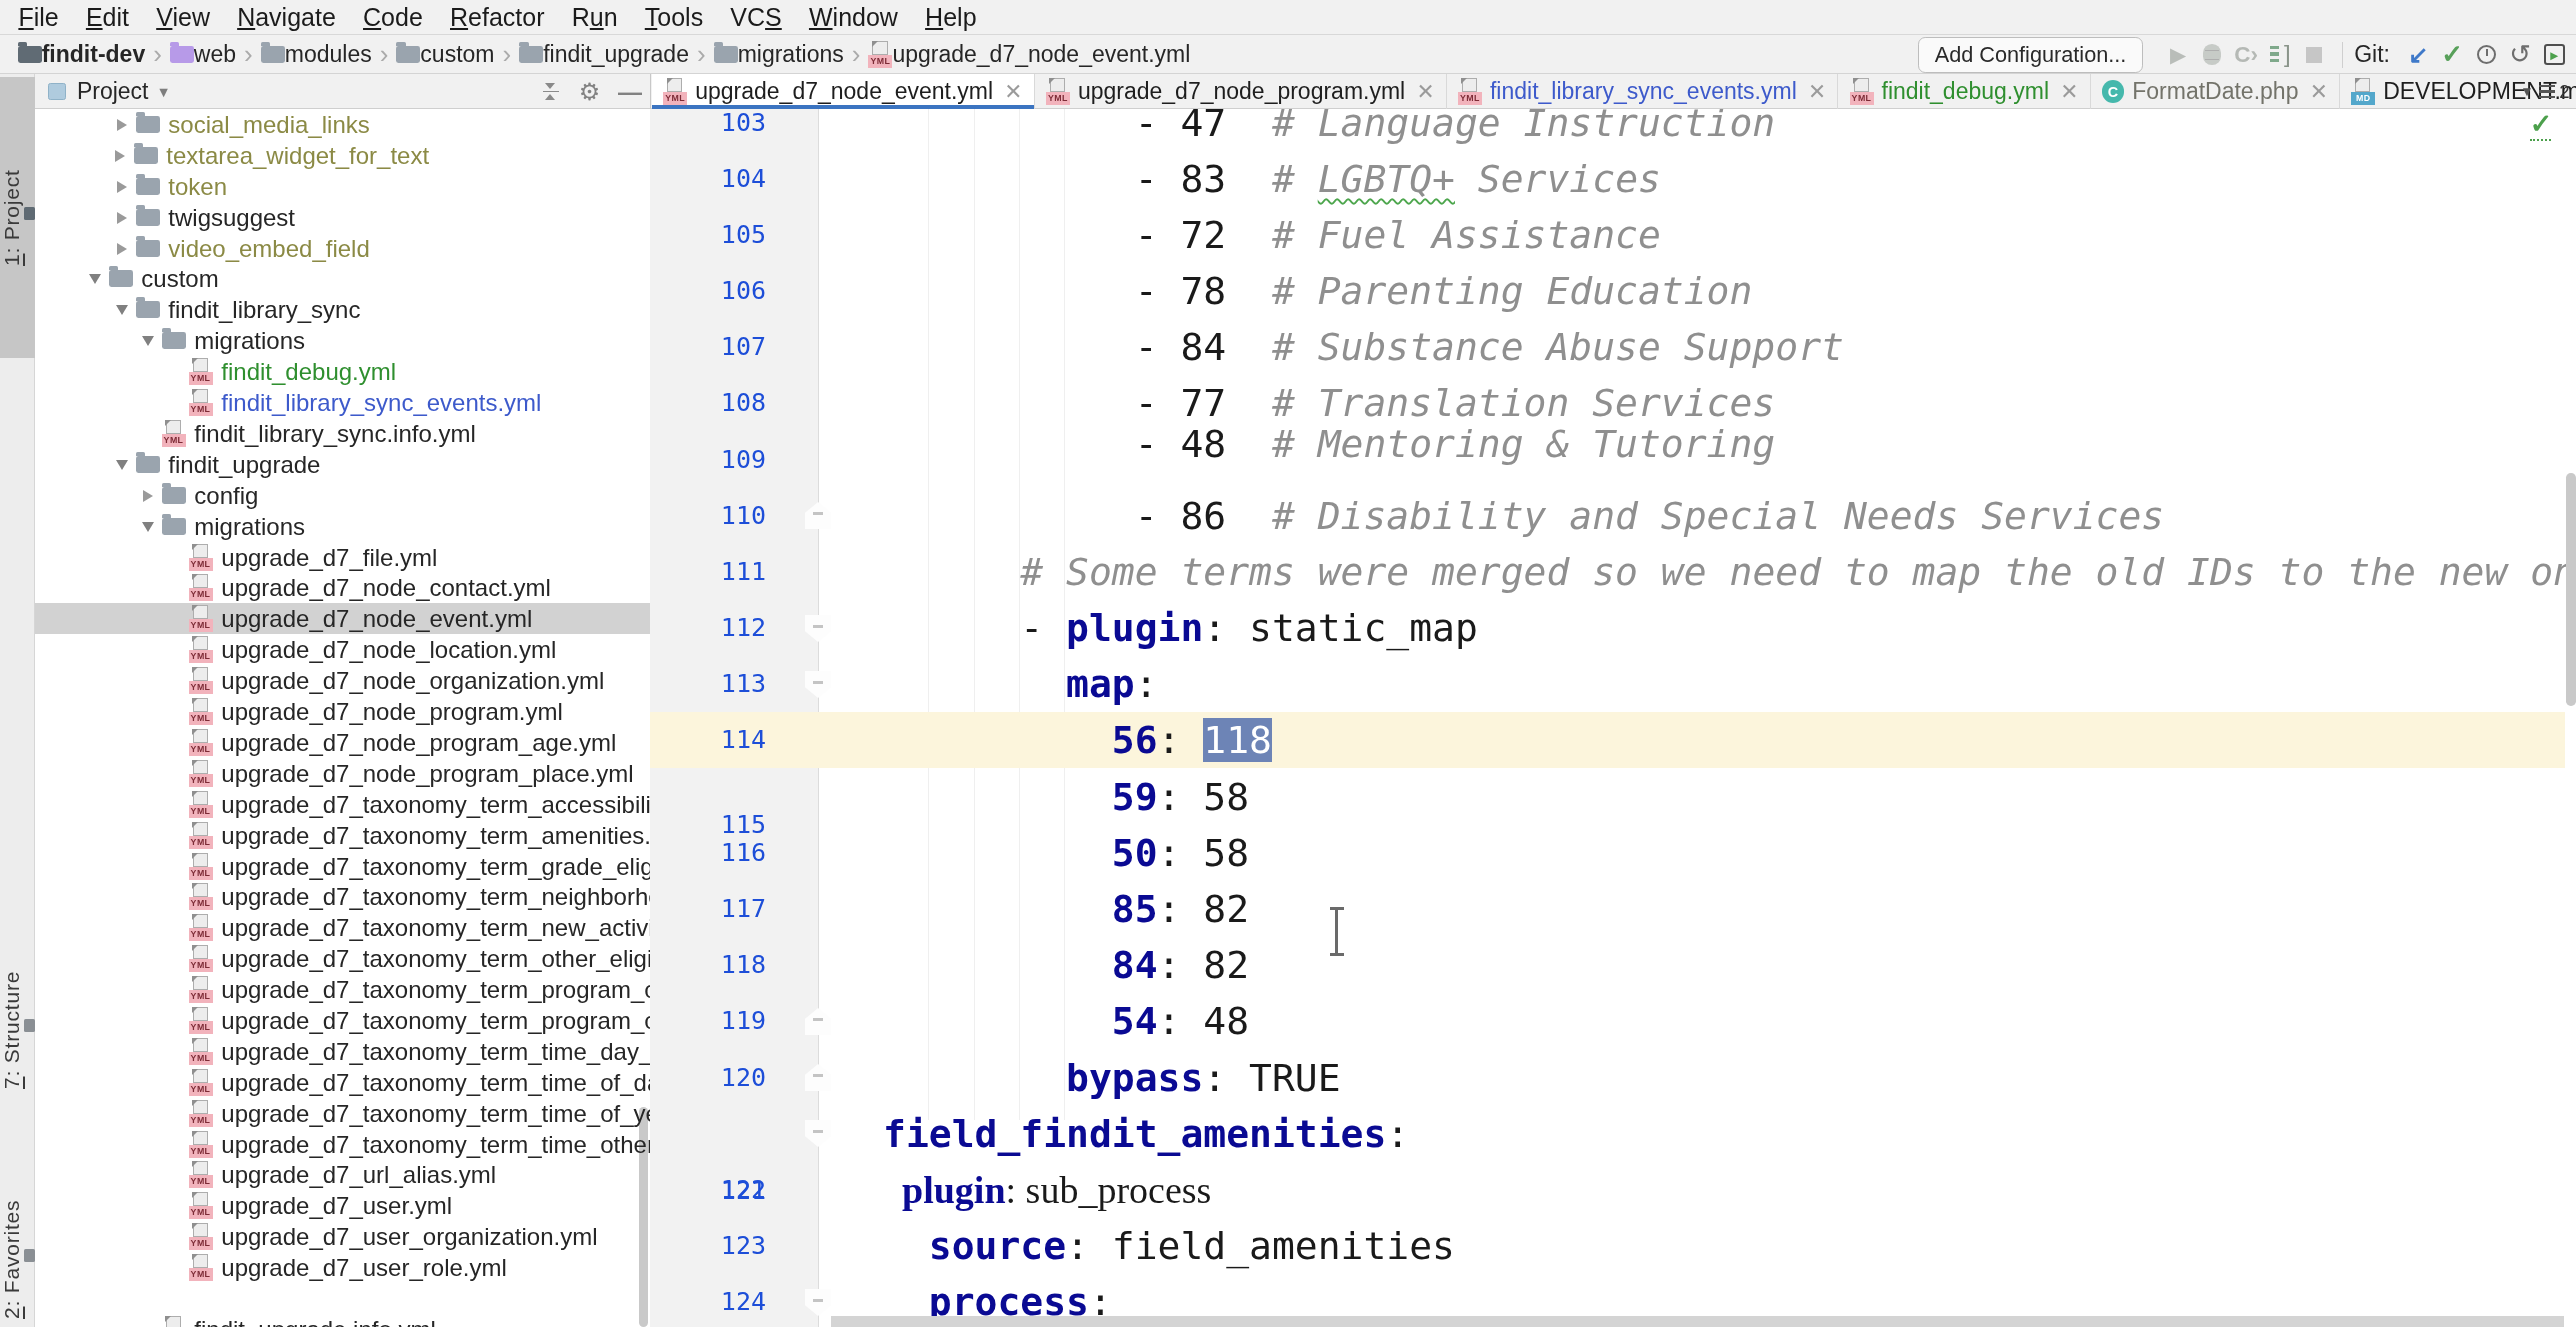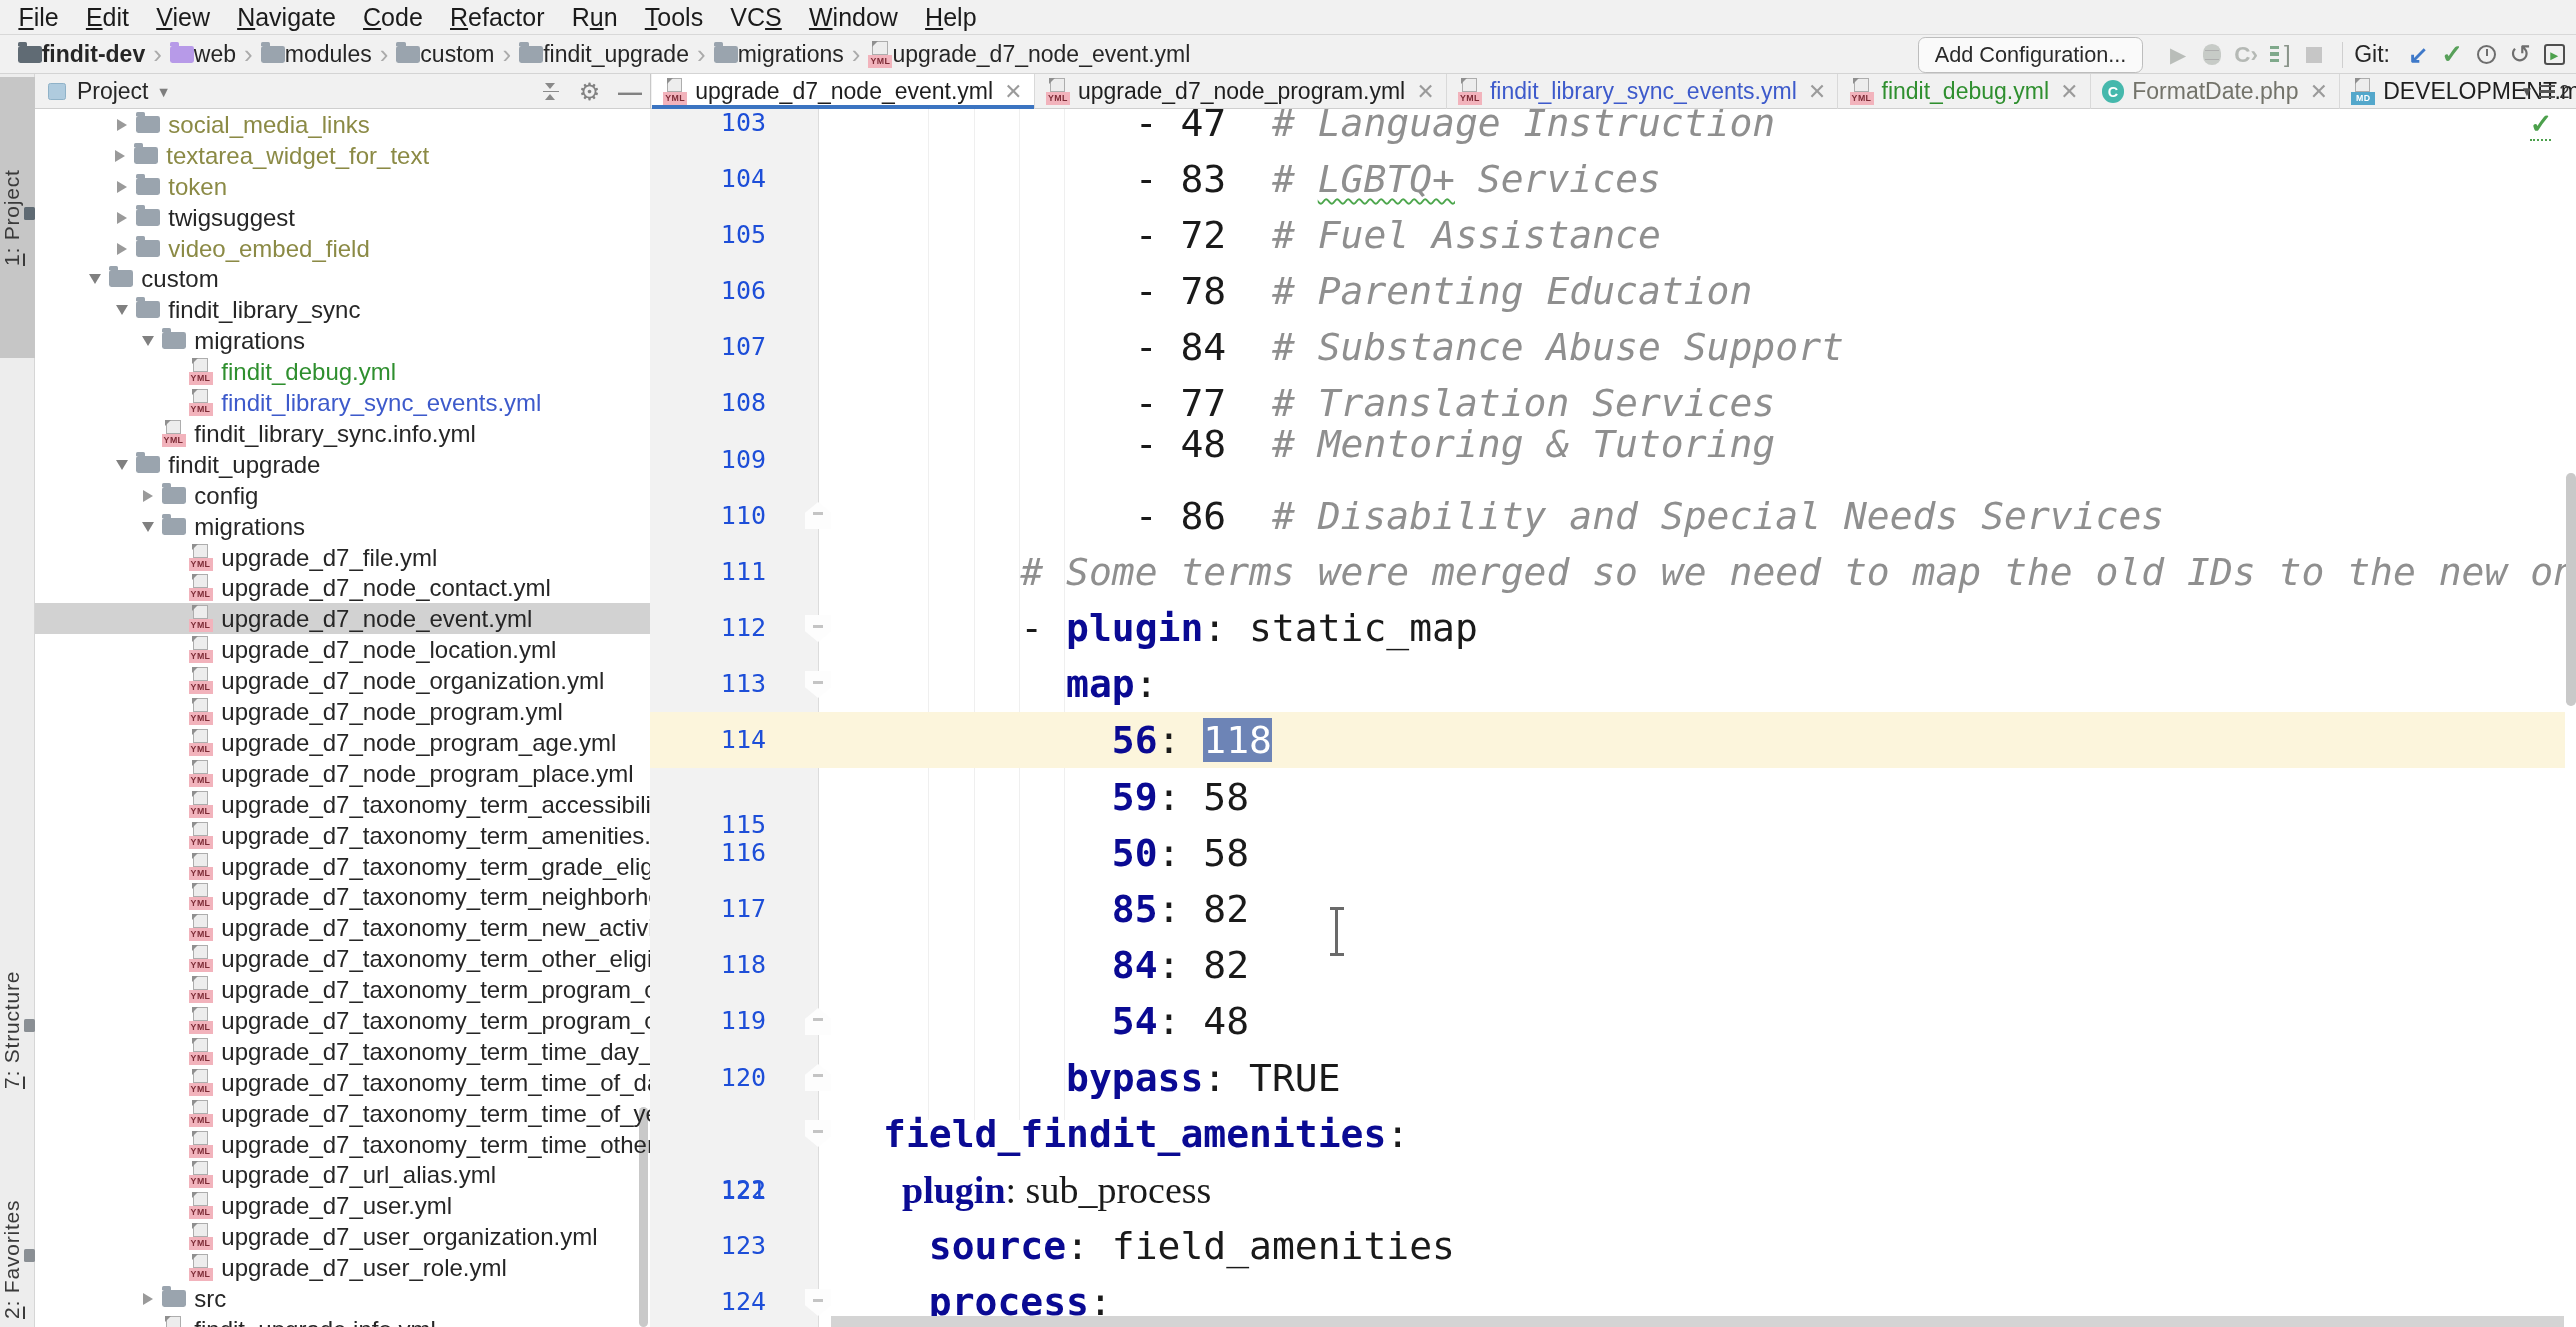--- a/index.html
+++ b/index.html
@@ -633,27 +633,20 @@
         </span>
       <span class="tlabel">upgrade_d7_user_organization.yml</span>
     </div>
       <div class="trow" style="top: 1143px; padding-left: 127px;">
       <span class="slot arrow-slot"></span>
       <span class="icon-yml">
           <span class="pg"></span>
           <span class="bdg">YML</span>
         </span>
       <span class="tlabel">upgrade_d7_user_role.yml</span>
-    </div>
-      <div class="trow" style="top: 1174px; padding-left: 100px;">
-      <span class="slot arrow-slot">
-          <span class="tri-right"></span>
-        </span>
-      <span class="icon-folder"></span>
-      <span class="tlabel">src</span>
     </div>
       <div class="trow" style="top: 1205px; padding-left: 100px;">
       <span class="slot arrow-slot"></span>
       <span class="icon-yml">
           <span class="pg"></span>
         </span>
       <span class="tlabel">findit_upgrade.info.yml</span>
     </div>
     </div>
   <div id="panel-divider"></div>

